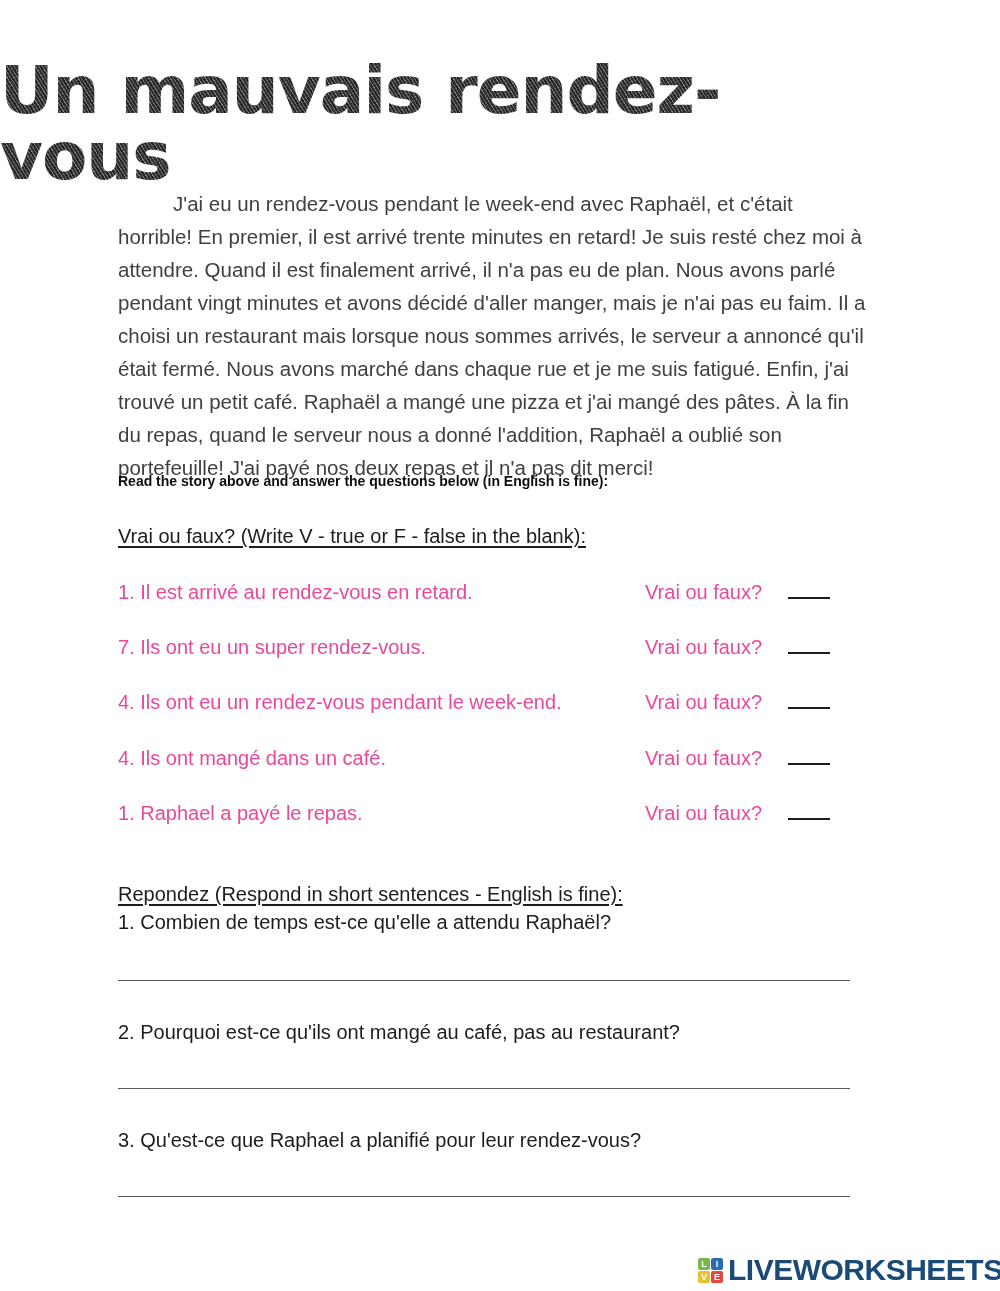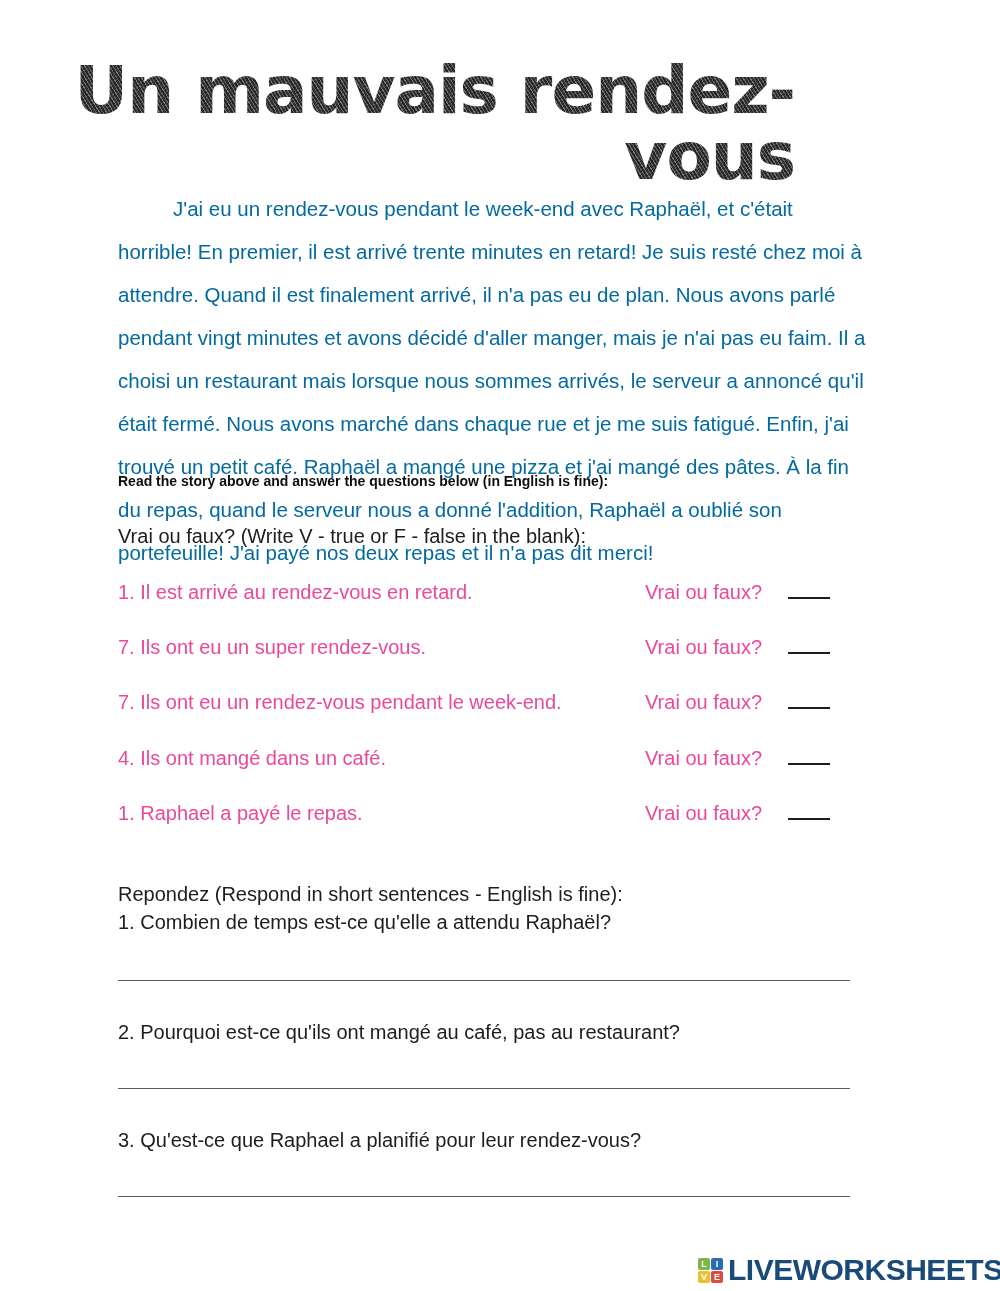--- a/index.html
+++ b/index.html
@@ -17,21 +17,21 @@
     overflow: hidden;
     box-sizing: border-box;
   }
 
   
   .title-wrap {
     position: absolute;
     left: 0;
     top: 58px;
     width: 795px;
-    text-align: right;
+    text-align: left;
   }
   .title {
     display: inline-block;
     font-family: "DejaVu Sans", sans-serif;
     font-weight: bold;
     font-size: 66px;
     line-height: 1.0;
     letter-spacing: -1px;
     color: #2b2b2b;
     background-image: repeating-linear-gradient(
@@ -47,24 +47,24 @@
     text-shadow: none;
   }
 
   
   .story {
     position: absolute;
     left: 118px;
     top: 166px;
     width: 752px;
     font-size: 20.5px;
-    line-height: 43px;
+    line-height: 33px;
     text-indent: 55px;
     text-align: left;
-    color: #0369a1;
+    color: #404040;
   }
 
   
   .instruction {
     position: absolute;
     left: 118px;
     top: 468px;
     width: 790px;
     font-size: 14px;
     font-weight: bold;
@@ -72,20 +72,21 @@
     color: #0d0d0d;
   }
 
   
   .section-heading {
     position: absolute;
     left: 118px;
     font-size: 20px;
     line-height: 28px;
     color: #1d1d1d;
+    text-decoration: underline;
     text-underline-offset: 3px;
     white-space: nowrap;
   }
   #tf-heading { top: 522px; }
   #rep-heading { top: 880px; }
 
   
   .tf-row {
     position: absolute;
     left: 118px;
@@ -194,21 +195,21 @@
     <span class="tf-statement">1. Il est arrivé au rendez-vous en retard.</span>
     <span class="tf-prompt">Vrai ou faux?</span>
     <span class="tf-blank"></span>
   </div>
   <div class="tf-row" style="top:633px;">
     <span class="tf-statement">7. Ils ont eu un super rendez-vous.</span>
     <span class="tf-prompt">Vrai ou faux?</span>
     <span class="tf-blank"></span>
   </div>
   <div class="tf-row" style="top:688px;">
-    <span class="tf-statement">7. Ils ont eu un rendez-vous pendant le week-end.</span>
+    <span class="tf-statement">4. Ils ont eu un rendez-vous pendant le week-end.</span>
     <span class="tf-prompt">Vrai ou faux?</span>
     <span class="tf-blank"></span>
   </div>
   <div class="tf-row" style="top:744px;">
     <span class="tf-statement">4. Ils ont mangé dans un café.</span>
     <span class="tf-prompt">Vrai ou faux?</span>
     <span class="tf-blank"></span>
   </div>
   <div class="tf-row" style="top:799px;">
     <span class="tf-statement">1. Raphael a payé le repas.</span>

